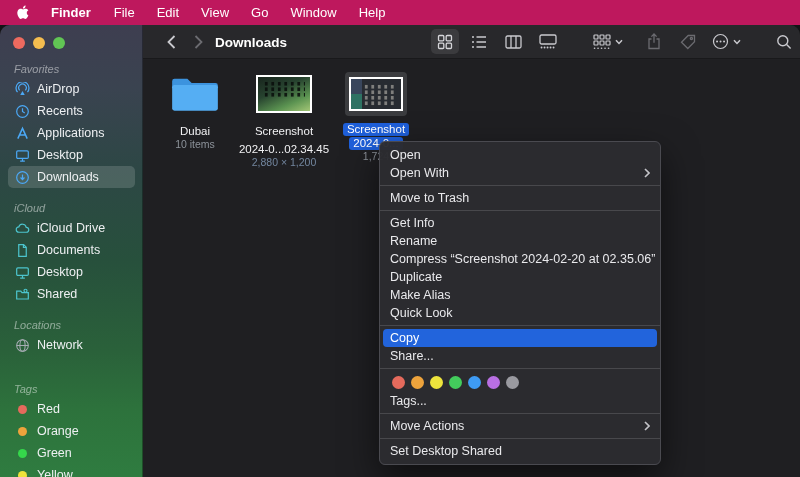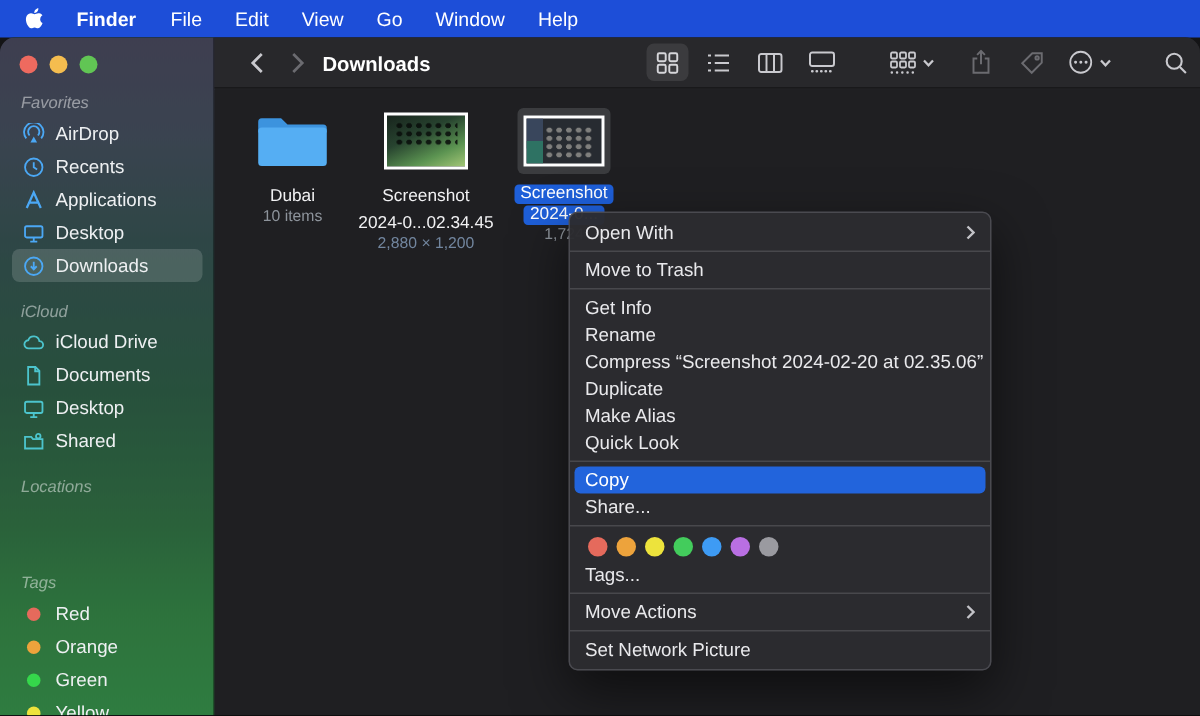--- a/index.html
+++ b/index.html
@@ -2,21 +2,21 @@
 <html><head>
 <meta charset="utf-8">
 <style>
   * { margin:0; padding:0; box-sizing:border-box; }
   html,body { background:#000; }
   .screen { position:relative; width:800px; height:477px; overflow:hidden;
             font-family:"Liberation Sans", sans-serif; background:#141416; }
 
   
   .menubar { position:absolute; top:0; left:0; width:800px; height:25px;
-             background:#1d4ed8; display:flex; align-items:center;
+             background:#be185d; display:flex; align-items:center;
              padding-left:12px; color:#fff; font-size:13px; }
   .mb-apple { display:flex; align-items:center; padding:0 10px 0 4px; }
   .mb-item { padding:0 11px; line-height:25px; }
   .mb-item.bold { font-weight:700; padding:0 12px; }
 
   
   .window { position:absolute; top:25px; left:0; width:800px; height:452px;
             border-radius:10px 10px 0 0; overflow:hidden; background:#202023; }
 
   
@@ -200,20 +200,30 @@
                 <path d="M1.8 4.5h4.4l1.3 1.6h6.7v6.7H1.8z"></path>
                 <circle cx="11.2" cy="4" r="1.6"></circle>
               </svg>
           </span>
           <span>Shared</span>
         </div>
       </div>
 
       <div class="side-section loc" style="top:294px">
         <div class="side-label">Locations</div>
+        <div class="side-row">
+          <span class="sicon">
+            <svg width="15" height="15" viewBox="0 0 16 16" fill="none" stroke="currentColor" stroke-width="1.1">
+                <circle cx="8" cy="8" r="6.2"></circle>
+                <ellipse cx="8" cy="8" rx="2.8" ry="6.2"></ellipse>
+                <path d="M1.8 8h12.4"></path>
+              </svg>
+          </span>
+          <span>Network</span>
+        </div>
       </div>
 
       <div class="side-section" style="top:358px">
         <div class="side-label">Tags</div>
         <div class="side-row">
           <span class="sicon">
               <span class="tagdot" style="background: rgb(229, 106, 92);"></span>
             </span>
           <span>Red</span>
         </div>
@@ -359,20 +369,21 @@
           <span class="pill">Screenshot</span>
         </div>
         <div class="f-name" style="margin-top:1px">
           <span class="pill">2024-0...</span>
         </div>
         <div class="f-sub">1,724</div>
       </div>
     </div>
 
     <div class="ctx">
+      <div class="crow">Open</div>
       <div class="crow">
         <span>Open With</span>
         <span class="subchev">
           <svg width="6" height="10" viewBox="0 0 6 10" fill="none" stroke="currentColor" stroke-width="1.6">
               <path d="M1 1l4 4-4 4"></path>
             </svg>
         </span>
       </div>
       <div class="csep"></div>
       <div class="crow">Move to Trash</div>
@@ -400,17 +411,17 @@
       <div class="csep"></div>
       <div class="crow">
         <span>Move Actions</span>
         <span class="subchev">
           <svg width="6" height="10" viewBox="0 0 6 10" fill="none" stroke="currentColor" stroke-width="1.6">
               <path d="M1 1l4 4-4 4"></path>
             </svg>
         </span>
       </div>
       <div class="csep"></div>
-      <div class="crow">Set Network Picture</div>
+      <div class="crow">Set Desktop Shared</div>
     </div>
 
   </div>
 </div>
 
 </body></html>

